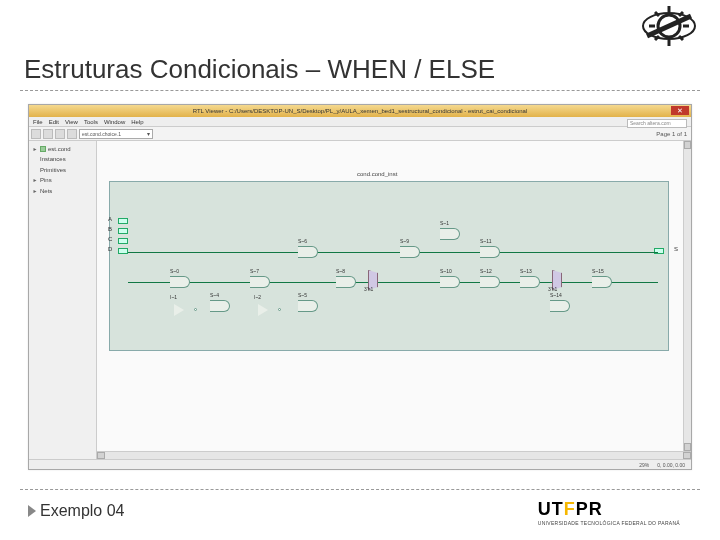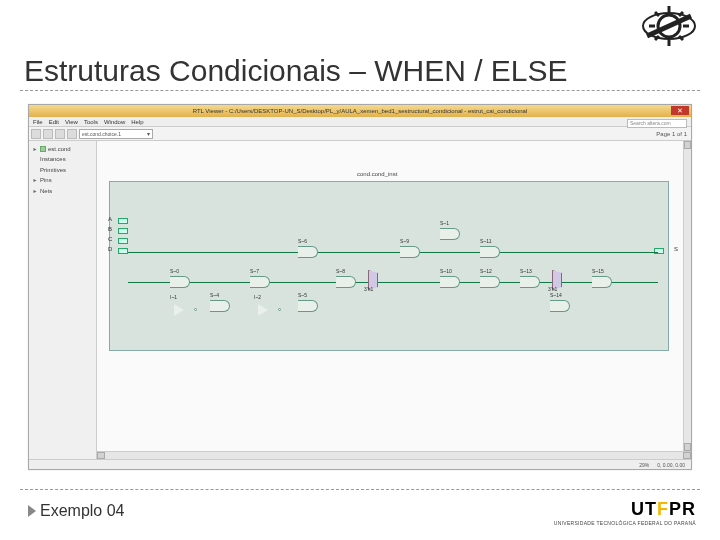--- a/index.html
+++ b/index.html
@@ -5,21 +5,21 @@
   * { margin:0; padding:0; box-sizing:border-box; }
   body { font-family: Arial, sans-serif; width:720px; height:540px; background:#fff; position:relative; overflow:hidden; }
 
   .slide { width:720px; height:540px; position:relative; }
 
   
   .gear-logo { position:absolute; top:4px; right:20px; width:62px; height:44px; }
   .gear-logo svg { width:100%; height:100%; }
 
   
-  .page-title { position:absolute; top:54px; left:24px; font-size:30px; font-weight:400; color:#333; }
+  .page-title { position:absolute; top:54px; left:24px; font-size:26px; font-weight:400; color:#333; }
   .title-rule { position:absolute; top:90px; left:20px; right:20px; border-top:1px dashed #999; }
 
   
   .app-window { position:absolute; top:104px; left:28px; width:664px; height:366px; border:1px solid #a8a8a8; background:#fff; box-shadow:0 0 2px rgba(0,0,0,.1); font-size:6px; }
 
   .titlebar { height:12px; background:linear-gradient(#f5d98f,#e2b24a); display:flex; align-items:center; position:relative; }
   .titlebar-text { flex:1; text-align:center; font-size:6px; color:#333; white-space:nowrap; overflow:hidden; }
   .titlebar-close { position:absolute; right:2px; top:1px; width:18px; height:9px; background:#c0392b; color:#fff; text-align:center; line-height:9px; font-size:7px; }
 
   .menubar { height:10px; background:#eee; border-bottom:1px solid #ccc; display:flex; gap:6px; padding:0 4px; align-items:center; }
@@ -64,21 +64,21 @@
   .scroll-h .track-left, .scroll-h .track-right { width:8px; height:7px; background:#d2d2d2; border:1px solid #aaa; position:absolute; top:0;}
   .scroll-h .track-left{left:0;} .scroll-h .track-right{right:0;}
   .scroll-v { position:absolute; top:36px; right:0; bottom:18px; width:8px; background:#e6e6e6; border-left:1px solid #ccc;}
   .scroll-v .track-up, .scroll-v .track-down { height:8px;width:7px;background:#d2d2d2;border:1px solid #aaa;position:absolute;left:0;}
   .scroll-v .track-up{top:0;} .scroll-v .track-down{bottom:0;}
 
   
   .foot-rule { position:absolute; bottom:50px; left:20px; right:20px; border-top:1px dashed #999; }
   .foot-left { position:absolute; bottom:20px; left:28px; font-size:16px; color:#333; display:flex; align-items:center; gap:4px;}
   .foot-left .tri { width:0;height:0;border-top:6px solid transparent;border-bottom:6px solid transparent;border-left:8px solid #888;}
-  .utfpr-logo { position:absolute; bottom:14px; right:24px; text-align:right; }
+  .utfpr-logo { position:absolute; bottom:14px; right:40px; }
   .utfpr-logo .big { font-weight:bold; font-size:18px; letter-spacing:1px;}
   .utfpr-logo .big .f { color:#f6b700;}
   .utfpr-logo .sm { font-size:5px; color:#444; letter-spacing:.3px;}
 </style>
 </head>
 <body>
 
 <div class="slide">
 
   <div class="gear-logo">

